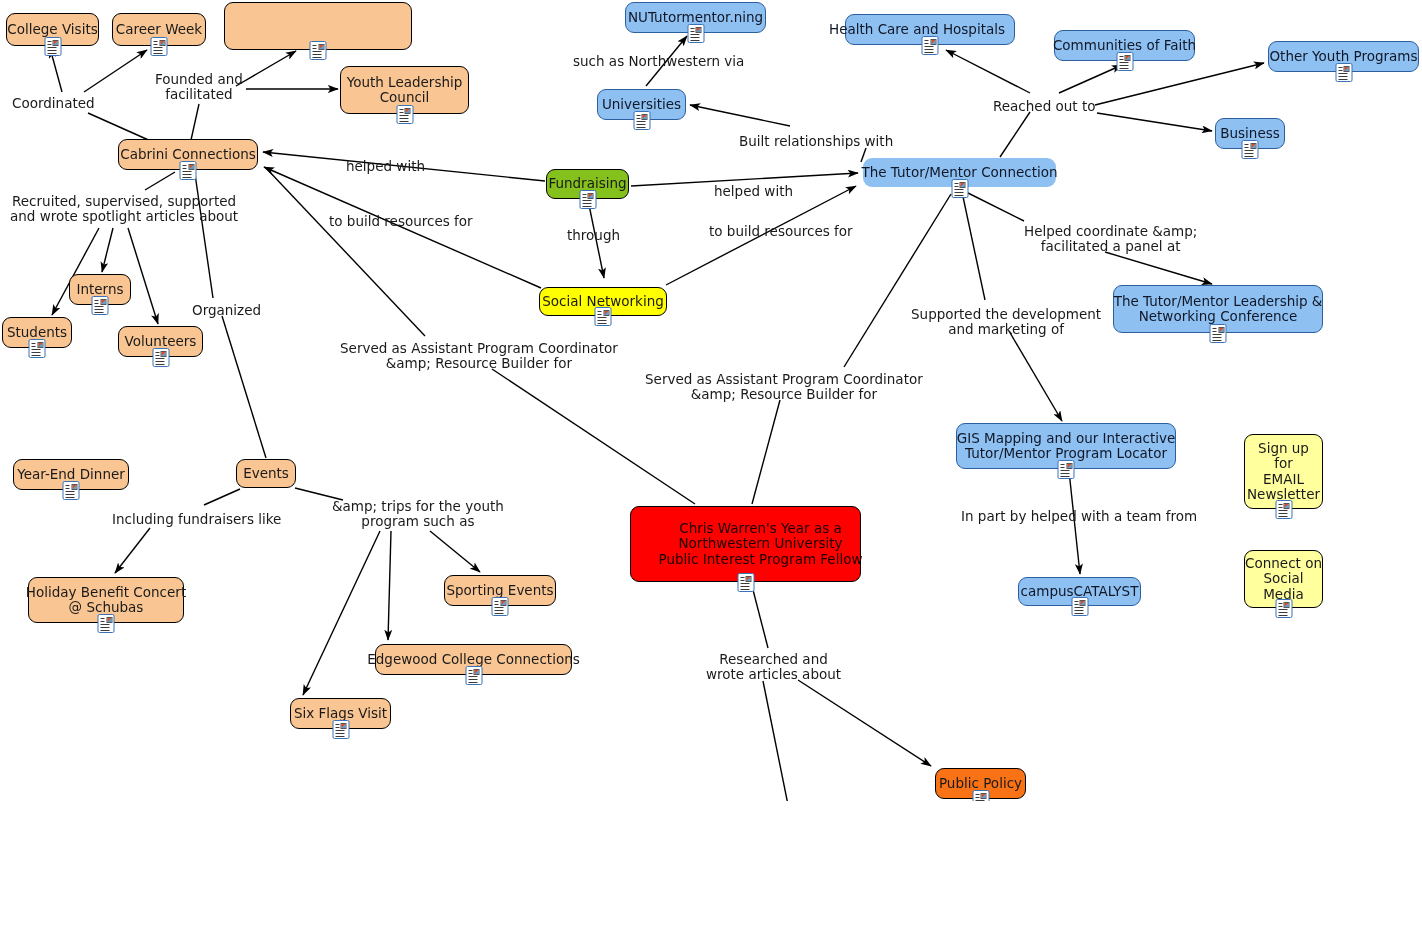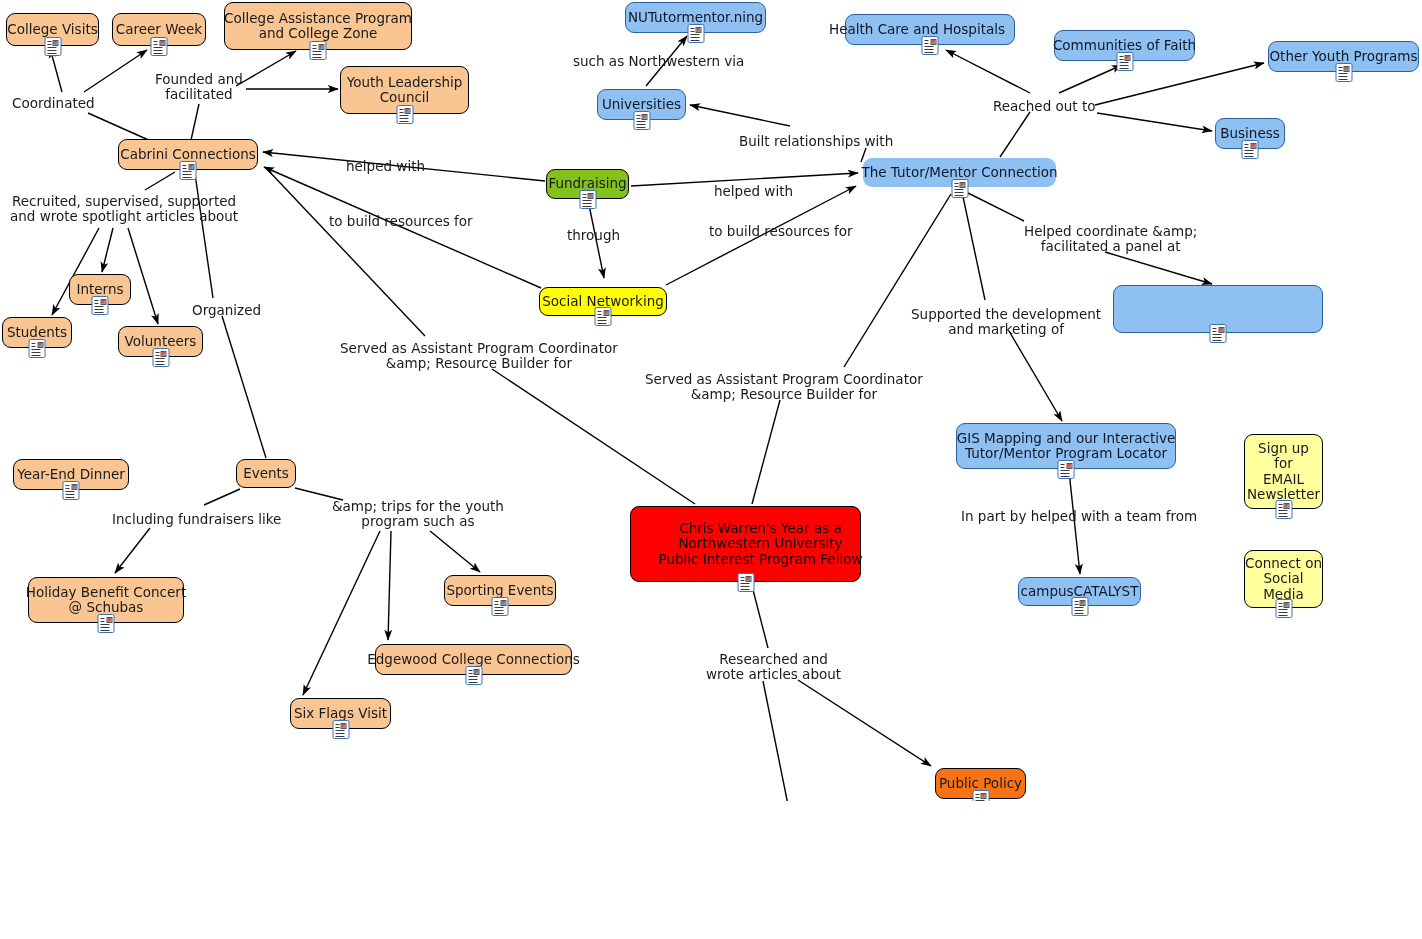--- a/index.html
+++ b/index.html
@@ -154,22 +154,21 @@
         <polyline points="1069,471 1080,574" fill="none" stroke="#000000" stroke-width="1.4" marker-end="url(#arrowhead)"></polyline>
         <polyline points="798,680 931,766" fill="none" stroke="#000000" stroke-width="1.4" marker-end="url(#arrowhead)"></polyline>
         <polyline points="763,681 806,894" fill="none" stroke="#000000" stroke-width="1.4" marker-end="url(#arrowhead)"></polyline>
         <polyline points="752,586 768,648" fill="none" stroke="#000000" stroke-width="1.4"></polyline>
       </g>
   </svg>
 
   <div id="nodes-layer">
       <div class="node orange" style="left: 6px; top: 13px; width: 93px; height: 33px;"><span class="label">College Visits</span><span class="doc-icon"><u class="thumb"></u><i class="l1"></i><i class="l2"></i><i class="l3"></i><i class="l4"></i><i class="l5"></i></span></div>
       <div class="node orange" style="left: 112px; top: 13px; width: 94px; height: 33px;"><span class="label">Career Week</span><span class="doc-icon"><u class="thumb"></u><i class="l1"></i><i class="l2"></i><i class="l3"></i><i class="l4"></i><i class="l5"></i></span></div>
-      <div class="node orange" style="left: 224px; top: 2px; width: 188px; height: 48px;"><span class="label">College Assistance Program
-and College Zone</span><span class="doc-icon"><u class="thumb"></u><i class="l1"></i><i class="l2"></i><i class="l3"></i><i class="l4"></i><i class="l5"></i></span></div>
+      <div class="node orange" style="left: 224px; top: 2px; width: 188px; height: 48px;"><span class="doc-icon"><u class="thumb"></u><i class="l1"></i><i class="l2"></i><i class="l3"></i><i class="l4"></i><i class="l5"></i></span></div>
       <div class="node orange" style="left: 340px; top: 66px; width: 129px; height: 48px;"><span class="label">Youth Leadership
 Council</span><span class="doc-icon"><u class="thumb"></u><i class="l1"></i><i class="l2"></i><i class="l3"></i><i class="l4"></i><i class="l5"></i></span></div>
       <div class="node orange" style="left: 118px; top: 139px; width: 140px; height: 31px;"><span class="label">Cabrini Connections</span><span class="doc-icon"><u class="thumb"></u><i class="l1"></i><i class="l2"></i><i class="l3"></i><i class="l4"></i><i class="l5"></i></span></div>
       <div class="node orange" style="left: 69px; top: 274px; width: 62px; height: 31px;"><span class="label">Interns</span><span class="doc-icon"><u class="thumb"></u><i class="l1"></i><i class="l2"></i><i class="l3"></i><i class="l4"></i><i class="l5"></i></span></div>
       <div class="node orange" style="left: 2px; top: 317px; width: 70px; height: 31px;"><span class="label">Students</span><span class="doc-icon"><u class="thumb"></u><i class="l1"></i><i class="l2"></i><i class="l3"></i><i class="l4"></i><i class="l5"></i></span></div>
       <div class="node orange" style="left: 118px; top: 326px; width: 85px; height: 31px;"><span class="label">Volunteers</span><span class="doc-icon"><u class="thumb"></u><i class="l1"></i><i class="l2"></i><i class="l3"></i><i class="l4"></i><i class="l5"></i></span></div>
       <div class="node orange" style="left: 13px; top: 459px; width: 116px; height: 31px;"><span class="label">Year-End Dinner</span><span class="doc-icon"><u class="thumb"></u><i class="l1"></i><i class="l2"></i><i class="l3"></i><i class="l4"></i><i class="l5"></i></span></div>
       <div class="node orange" style="left: 236px; top: 459px; width: 60px; height: 29px;"><span class="label">Events</span></div>
       <div class="node orange" style="left: 28px; top: 577px; width: 156px; height: 46px;"><span class="label">Holiday Benefit Concert
 @ Schubas</span><span class="doc-icon"><u class="thumb"></u><i class="l1"></i><i class="l2"></i><i class="l3"></i><i class="l4"></i><i class="l5"></i></span></div>
@@ -178,21 +177,22 @@
       <div class="node orange" style="left: 290px; top: 698px; width: 101px; height: 31px;"><span class="label">Six Flags Visit</span><span class="doc-icon"><u class="thumb"></u><i class="l1"></i><i class="l2"></i><i class="l3"></i><i class="l4"></i><i class="l5"></i></span></div>
       <div class="node blue" style="left: 625px; top: 2px; width: 141px; height: 31px;"><span class="label">NUTutormentor.ning</span><span class="doc-icon"><u class="thumb"></u><i class="l1"></i><i class="l2"></i><i class="l3"></i><i class="l4"></i><i class="l5"></i></span></div>
       <div class="node blue" style="left: 597px; top: 89px; width: 89px; height: 31px;"><span class="label">Universities</span><span class="doc-icon"><u class="thumb"></u><i class="l1"></i><i class="l2"></i><i class="l3"></i><i class="l4"></i><i class="l5"></i></span></div>
       <div class="node green" style="left: 546px; top: 169px; width: 83px; height: 30px;"><span class="label">Fundraising</span><span class="doc-icon"><u class="thumb"></u><i class="l1"></i><i class="l2"></i><i class="l3"></i><i class="l4"></i><i class="l5"></i></span></div>
       <div class="node yellow" style="left: 539px; top: 287px; width: 128px; height: 29px;"><span class="label">Social Networking</span><span class="doc-icon"><u class="thumb"></u><i class="l1"></i><i class="l2"></i><i class="l3"></i><i class="l4"></i><i class="l5"></i></span></div>
       <div class="node blue" style="left: 845px; top: 14px; width: 170px; height: 31px; justify-content: flex-end;"><span class="label">Health Care and Hospitals</span><span class="doc-icon"><u class="thumb"></u><i class="l1"></i><i class="l2"></i><i class="l3"></i><i class="l4"></i><i class="l5"></i></span></div>
       <div class="node blue" style="left: 1054px; top: 30px; width: 141px; height: 31px;"><span class="label">Communities of Faith</span><span class="doc-icon"><u class="thumb"></u><i class="l1"></i><i class="l2"></i><i class="l3"></i><i class="l4"></i><i class="l5"></i></span></div>
       <div class="node blue" style="left: 1268px; top: 41px; width: 151px; height: 31px;"><span class="label">Other Youth Programs</span><span class="doc-icon"><u class="thumb"></u><i class="l1"></i><i class="l2"></i><i class="l3"></i><i class="l4"></i><i class="l5"></i></span></div>
       <div class="node blue" style="left: 1215px; top: 118px; width: 70px; height: 31px;"><span class="label">Business</span><span class="doc-icon"><u class="thumb"></u><i class="l1"></i><i class="l2"></i><i class="l3"></i><i class="l4"></i><i class="l5"></i></span></div>
       <div class="node blue selected" style="left: 863px; top: 158px; width: 193px; height: 29px;"><span class="label">The Tutor/Mentor Connection</span><span class="doc-icon"><u class="thumb"></u><i class="l1"></i><i class="l2"></i><i class="l3"></i><i class="l4"></i><i class="l5"></i></span></div>
-      <div class="node blue" style="left: 1113px; top: 285px; width: 210px; height: 48px;"><span class="doc-icon"><u class="thumb"></u><i class="l1"></i><i class="l2"></i><i class="l3"></i><i class="l4"></i><i class="l5"></i></span></div>
+      <div class="node blue" style="left: 1113px; top: 285px; width: 210px; height: 48px;"><span class="label">The Tutor/Mentor Leadership &amp;
+Networking Conference</span><span class="doc-icon"><u class="thumb"></u><i class="l1"></i><i class="l2"></i><i class="l3"></i><i class="l4"></i><i class="l5"></i></span></div>
       <div class="node blue" style="left: 956px; top: 423px; width: 220px; height: 46px;"><span class="label">GIS Mapping and our Interactive
 Tutor/Mentor Program Locator</span><span class="doc-icon"><u class="thumb"></u><i class="l1"></i><i class="l2"></i><i class="l3"></i><i class="l4"></i><i class="l5"></i></span></div>
       <div class="node blue" style="left: 1018px; top: 577px; width: 123px; height: 29px;"><span class="label">campusCATALYST</span><span class="doc-icon"><u class="thumb"></u><i class="l1"></i><i class="l2"></i><i class="l3"></i><i class="l4"></i><i class="l5"></i></span></div>
       <div class="node note" style="left: 1244px; top: 434px; width: 79px; height: 75px;"><span class="label">Sign up
 for
 EMAIL
 Newsletter</span><span class="doc-icon"><u class="thumb"></u><i class="l1"></i><i class="l2"></i><i class="l3"></i><i class="l4"></i><i class="l5"></i></span></div>
       <div class="node note" style="left: 1244px; top: 550px; width: 79px; height: 58px;"><span class="label">Connect on
 Social
 Media</span><span class="doc-icon"><u class="thumb"></u><i class="l1"></i><i class="l2"></i><i class="l3"></i><i class="l4"></i><i class="l5"></i></span></div>

